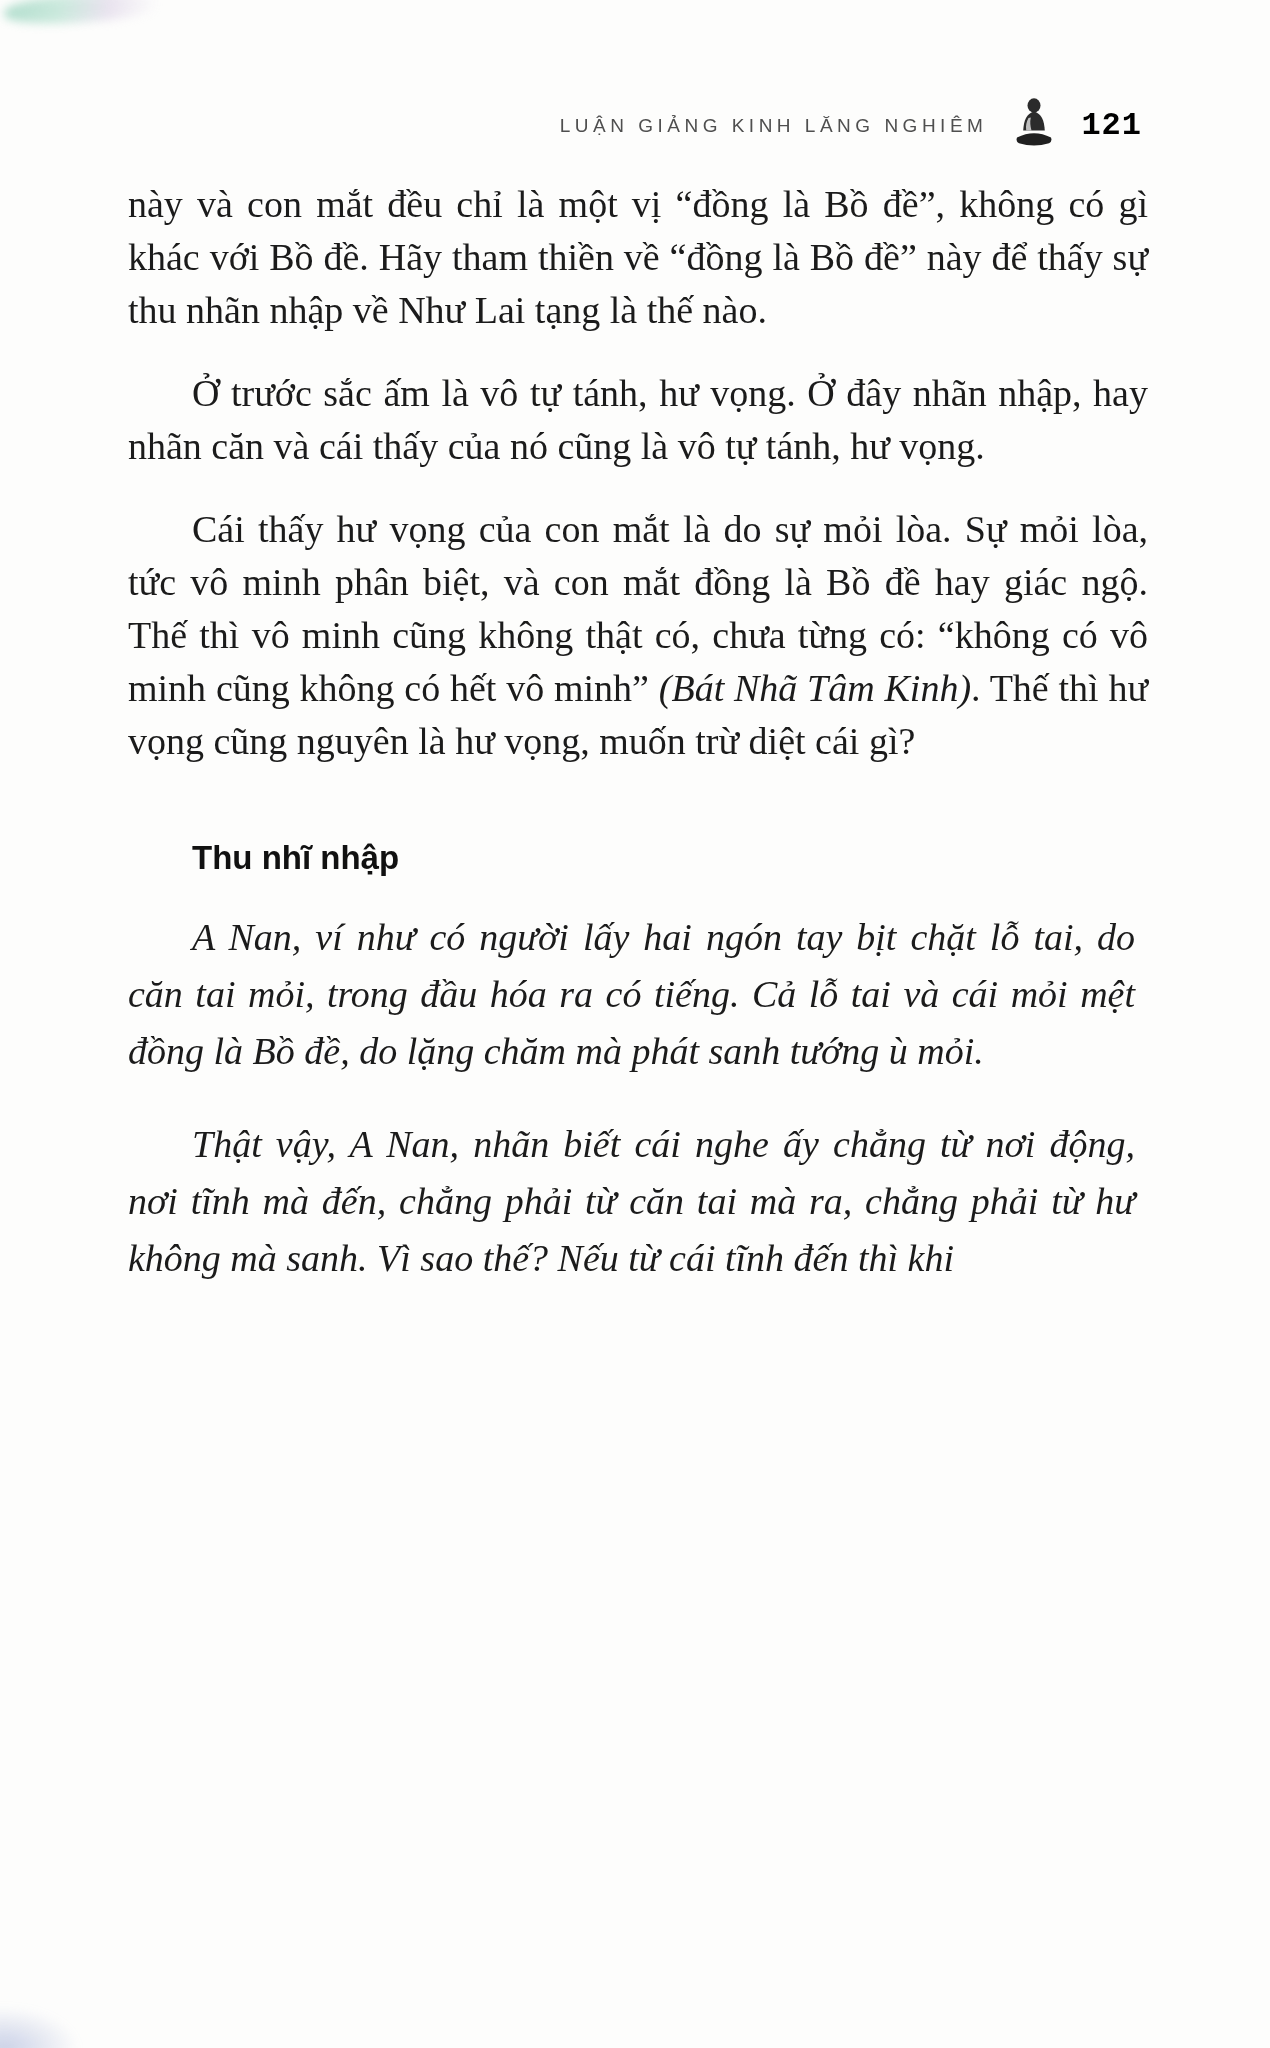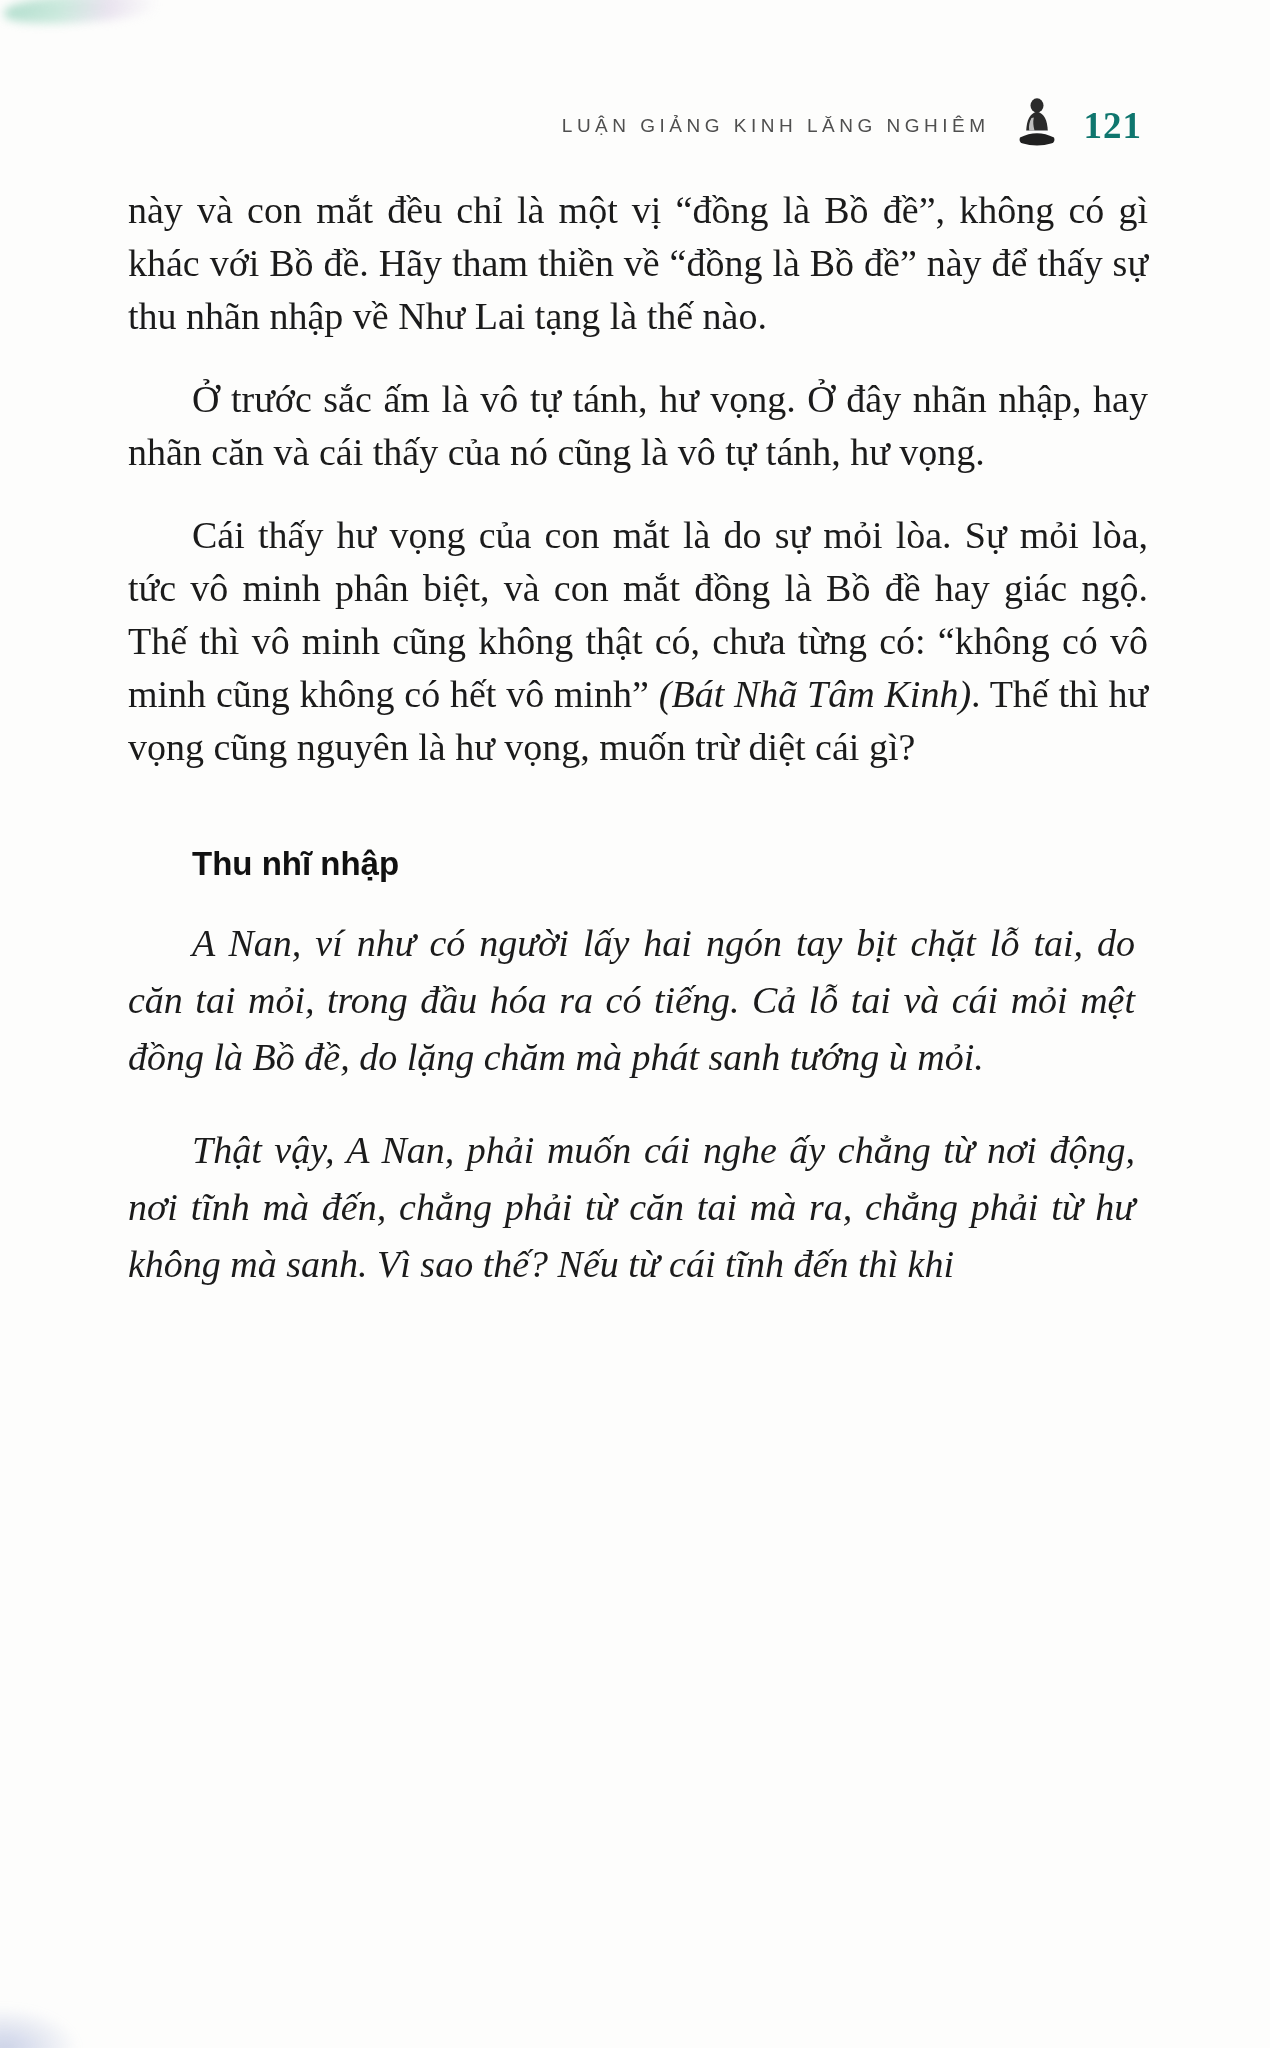--- a/index.html
+++ b/index.html
@@ -56,43 +56,43 @@
     color: #4f4f4f;
     white-space: nowrap;
     padding-top: 8px;
   }
   .buddha {
     width: 46px;
     height: 52px;
     flex: 0 0 auto;
   }
   .page-number {
-    font-family: Liberation Serif, serif;
-    font-size: 37px;
+    font-family: Liberation Mono, monospace;
+    font-size: 32px;
     font-weight: bold;
-    color: #0f766e;
+    color: #000000;
     letter-spacing: 1px;
     padding-top: 6px;
   }
 
   
   .content {
     position: absolute;
     left: 128px;
     right: 122px;
     top: 178px;
     text-align: justify;
   }
   .para {
     font-size: 38px;
     line-height: 53px;
     margin: 0 0 30px 0;
     text-indent: 64px;
   }
-  .para.no-indent { text-indent: 0; margin-top: 6px; }
+  .para.no-indent { text-indent: 0; }
   .section-heading {
     font-family: "Liberation Sans", "DejaVu Sans", sans-serif;
     font-weight: bold;
     font-size: 33px;
     line-height: 42px;
     color: #111;
     margin: 69px 0 30px 64px;
     text-align: left;
   }
   .quote {
@@ -126,16 +126,16 @@
   </div>
 
   <div class="content">
     <p class="para no-indent">này và con mắt đều chỉ là một vị “đồng là Bồ đề”, không có gì khác với Bồ đề. Hãy tham thiền về “đồng là Bồ đề” này để thấy sự thu nhãn nhập về Như Lai tạng là thế nào.</p>
     <p class="para">Ở trước sắc ấm là vô tự tánh, hư vọng. Ở đây nhãn nhập, hay nhãn căn và cái thấy của nó cũng là vô tự tánh, hư vọng.</p>
     <p class="para"><span>Cái thấy hư vọng của con mắt là do sự mỏi lòa. Sự mỏi lòa, tức vô minh phân biệt, và con mắt đồng là Bồ đề hay giác ngộ. Thế thì vô minh cũng không thật có, chưa từng có: “không có vô minh cũng không có hết vô minh”</span><span class="italic"> (Bát Nhã Tâm Kinh)</span><span>. Thế thì hư vọng cũng nguyên là hư vọng, muốn trừ diệt cái gì?</span></p>
 
     <h2 class="section-heading">Thu nhĩ nhập</h2>
 
     <p class="quote">A Nan, ví như có người lấy hai ngón tay bịt chặt lỗ tai, do căn tai mỏi, trong đầu hóa ra có tiếng. Cả lỗ tai và cái mỏi mệt đồng là Bồ đề, do lặng chăm mà phát sanh tướng ù mỏi.</p>
-    <p class="quote">Thật vậy, A Nan, phải muốn cái nghe ấy chẳng từ nơi động, nơi tĩnh mà đến, chẳng phải từ căn tai mà ra, chẳng phải từ hư không mà sanh. Vì sao thế? Nếu từ cái tĩnh đến thì khi</p>
+    <p class="quote">Thật vậy, A Nan, nhãn biết cái nghe ấy chẳng từ nơi động, nơi tĩnh mà đến, chẳng phải từ căn tai mà ra, chẳng phải từ hư không mà sanh. Vì sao thế? Nếu từ cái tĩnh đến thì khi</p>
   </div>
 
 </div>
 
 </body></html>

